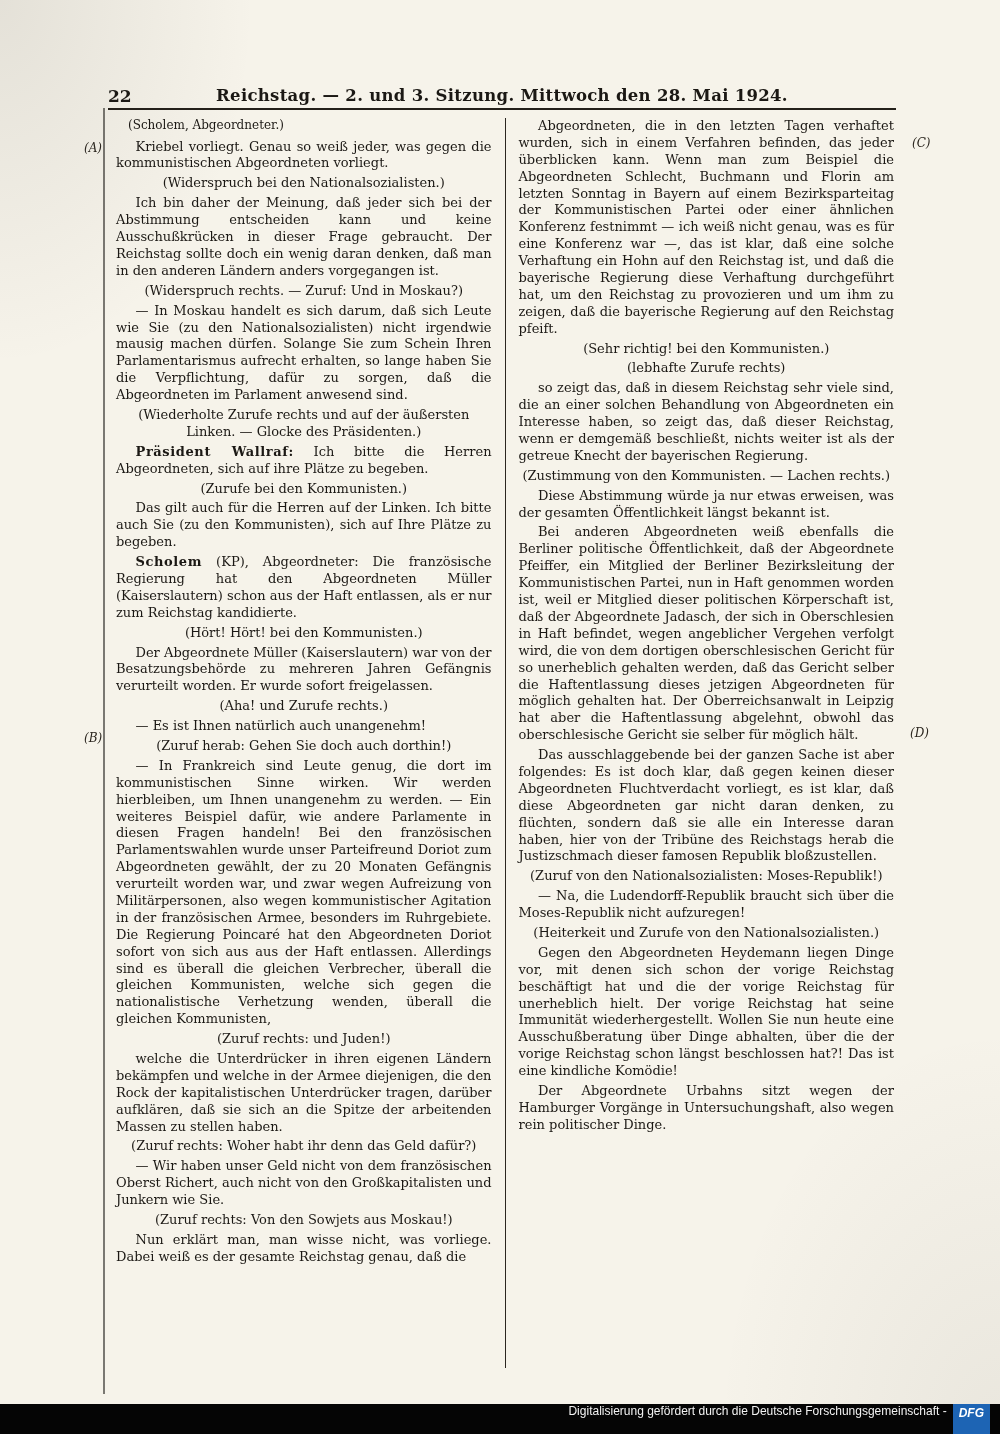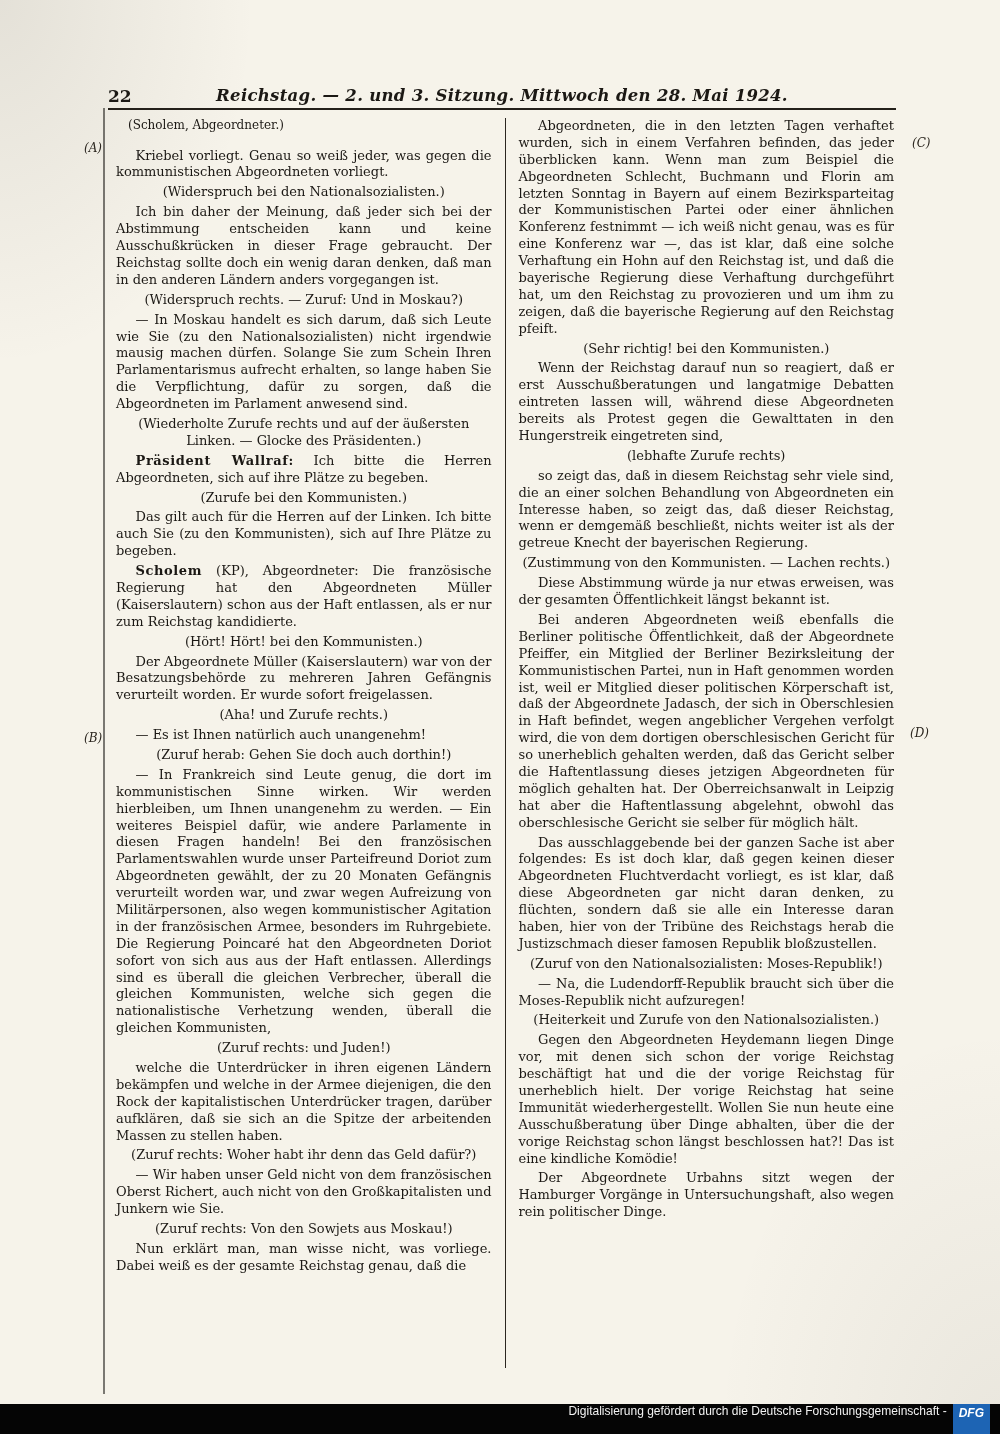--- a/index.html
+++ b/index.html
@@ -23,42 +23,42 @@
     background:
       radial-gradient(ellipse at 0% 0%, rgba(70,65,55,.10), transparent 18%),
       radial-gradient(ellipse at 100% 100%, rgba(70,65,55,.07), transparent 20%);
     pointer-events:none;
   }
   
   .header{position:absolute;top:86px;left:108px;width:788px;height:22px;}
   .page-number{position:absolute;left:0;top:0;font-size:17px;font-weight:bold;}
   .header-title{
     position:absolute;left:0;right:0;text-align:center;top:0;
-    font-size:16.5px;font-weight:bold;letter-spacing:.3px;font-style:italic;
+    font-size:16.5px;font-weight:bold;letter-spacing:.3px;
   }
   .header-rule{
     position:absolute;top:108px;left:108px;width:788px;height:0;
     border-top:2px solid #24201a;
   }
   
   .columns{
     position:absolute;top:118px;left:110px;width:790px;height:1276px;
     display:flex;overflow:hidden;
   }
   .col{flex:1 1 0;overflow:hidden;padding:0 6px;}
   .col-divider{
     width:1px;background:#2b2620;margin:0 7px;flex:0 0 1px;height:1250px;
   }
   
   .col p{margin:0 0 3px 0;font-size:13px;line-height:1.30;}
   .col p.body{text-align:justify;text-indent:1.5em;}
   .col p.stage{text-align:center;text-indent:0;margin:2px 0 3px;}
   .col p.speaker{text-align:justify;text-indent:1.5em;}
   .col p.speaker b{font-weight:bold;letter-spacing:.6px;}
-  .col p.runhead{text-align:left;text-indent:1em;font-size:12px;margin-bottom:14px;}
+  .col p.runhead{text-align:left;text-indent:1em;font-size:12px;margin-bottom:5px;}
   
   .margin-marker{
     position:absolute;font-size:12px;font-style:italic;color:#2a251e;
   }
   .mk-a{left:84px;top:141px;}
   .mk-b{left:84px;top:731px;}
   .mk-c{left:912px;top:136px;}
   .mk-d{left:910px;top:726px;}
   
   .footer{
@@ -115,21 +115,20 @@
         <p class="body">welche die Unterdrücker in ihren eigenen Ländern bekämpfen und welche in der Armee diejenigen, die den Rock der kapitalistischen Unterdrücker tragen, darüber aufklären, daß sie sich an die Spitze der arbeitenden Massen zu stellen haben.</p>
         <p class="stage">(Zuruf rechts: Woher habt ihr denn das Geld dafür?)</p>
         <p class="body">— Wir haben unser Geld nicht von dem französischen Oberst Richert, auch nicht von den Großkapitalisten und Junkern wie Sie.</p>
         <p class="stage">(Zuruf rechts: Von den Sowjets aus Moskau!)</p>
         <p class="body">Nun erklärt man, man wisse nicht, was vorliege. Dabei weiß es der gesamte Reichstag genau, daß die</p>
       </div>
     <div class="col-divider"></div>
     <div class="col" id="col-right">
         <p class="body">Abgeordneten, die in den letzten Tagen verhaftet wurden, sich in einem Verfahren befinden, das jeder überblicken kann. Wenn man zum Beispiel die Abgeordneten Schlecht, Buchmann und Florin am letzten Sonntag in Bayern auf einem Bezirksparteitag der Kommunistischen Partei oder einer ähnlichen Konferenz festnimmt — ich weiß nicht genau, was es für eine Konferenz war —, das ist klar, daß eine solche Verhaftung ein Hohn auf den Reichstag ist, und daß die bayerische Regierung diese Verhaftung durchgeführt hat, um den Reichstag zu provozieren und um ihm zu zeigen, daß die bayerische Regierung auf den Reichstag pfeift.</p>
         <p class="stage">(Sehr richtig! bei den Kommunisten.)</p>
-        <p class="body">Wenn der Reichstag darauf nun so reagiert, daß er erst Ausschußberatungen und langatmige Debatten eintreten lassen will, während diese Abgeordneten bereits als Protest gegen die Gewalttaten in den Hungerstreik eingetreten sind,</p>
         <p class="stage">(lebhafte Zurufe rechts)</p>
         <p class="body">so zeigt das, daß in diesem Reichstag sehr viele sind, die an einer solchen Behandlung von Abgeordneten ein Interesse haben, so zeigt das, daß dieser Reichstag, wenn er demgemäß beschließt, nichts weiter ist als der getreue Knecht der bayerischen Regierung.</p>
         <p class="stage">(Zustimmung von den Kommunisten. — Lachen rechts.)</p>
         <p class="body">Diese Abstimmung würde ja nur etwas erweisen, was der gesamten Öffentlichkeit längst bekannt ist.</p>
         <p class="body">Bei anderen Abgeordneten weiß ebenfalls die Berliner politische Öffentlichkeit, daß der Abgeordnete Pfeiffer, ein Mitglied der Berliner Bezirksleitung der Kommunistischen Partei, nun in Haft genommen worden ist, weil er Mitglied dieser politischen Körperschaft ist, daß der Abgeordnete Jadasch, der sich in Oberschlesien in Haft befindet, wegen angeblicher Vergehen verfolgt wird, die von dem dortigen oberschlesischen Gericht für so unerheblich gehalten werden, daß das Gericht selber die Haftentlassung dieses jetzigen Abgeordneten für möglich gehalten hat. Der Oberreichsanwalt in Leipzig hat aber die Haftentlassung abgelehnt, obwohl das oberschlesische Gericht sie selber für möglich hält.</p>
         <p class="body">Das ausschlaggebende bei der ganzen Sache ist aber folgendes: Es ist doch klar, daß gegen keinen dieser Abgeordneten Fluchtverdacht vorliegt, es ist klar, daß diese Abgeordneten gar nicht daran denken, zu flüchten, sondern daß sie alle ein Interesse daran haben, hier von der Tribüne des Reichstags herab die Justizschmach dieser famosen Republik bloßzustellen.</p>
         <p class="stage">(Zuruf von den Nationalsozialisten: Moses-Republik!)</p>
         <p class="body">— Na, die Ludendorff-Republik braucht sich über die Moses-Republik nicht aufzuregen!</p>
         <p class="stage">(Heiterkeit und Zurufe von den Nationalsozialisten.)</p>
         <p class="body">Gegen den Abgeordneten Heydemann liegen Dinge vor, mit denen sich schon der vorige Reichstag beschäftigt hat und die der vorige Reichstag für unerheblich hielt. Der vorige Reichstag hat seine Immunität wiederhergestellt. Wollen Sie nun heute eine Ausschußberatung über Dinge abhalten, über die der vorige Reichstag schon längst beschlossen hat?! Das ist eine kindliche Komödie!</p>

